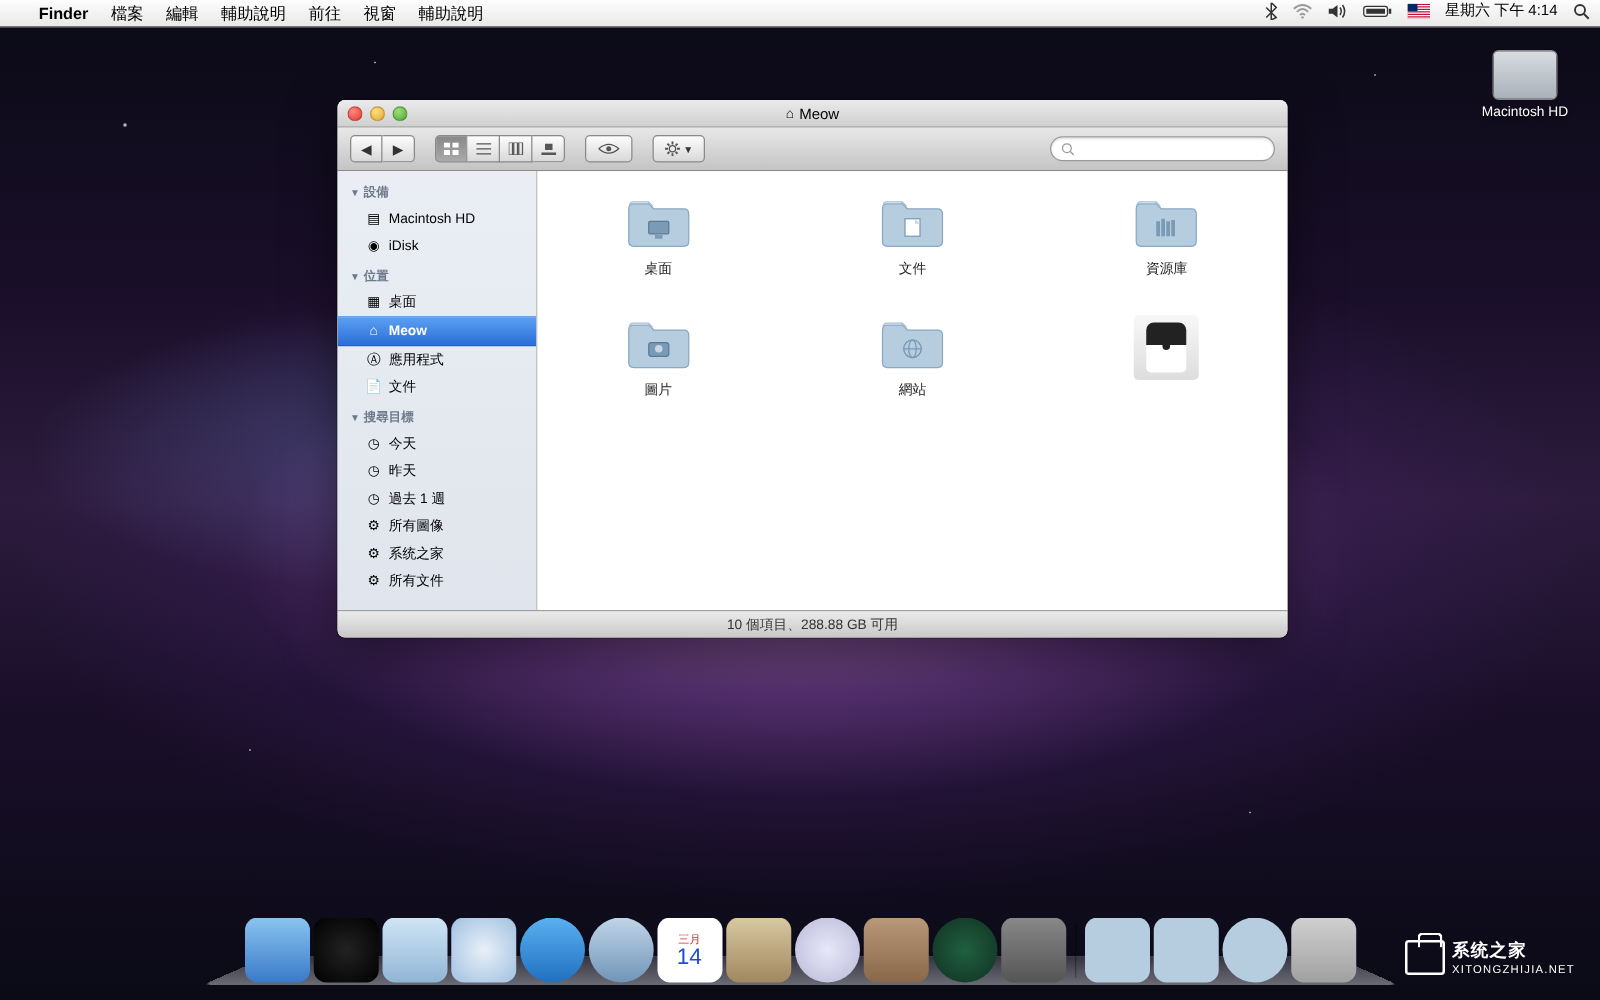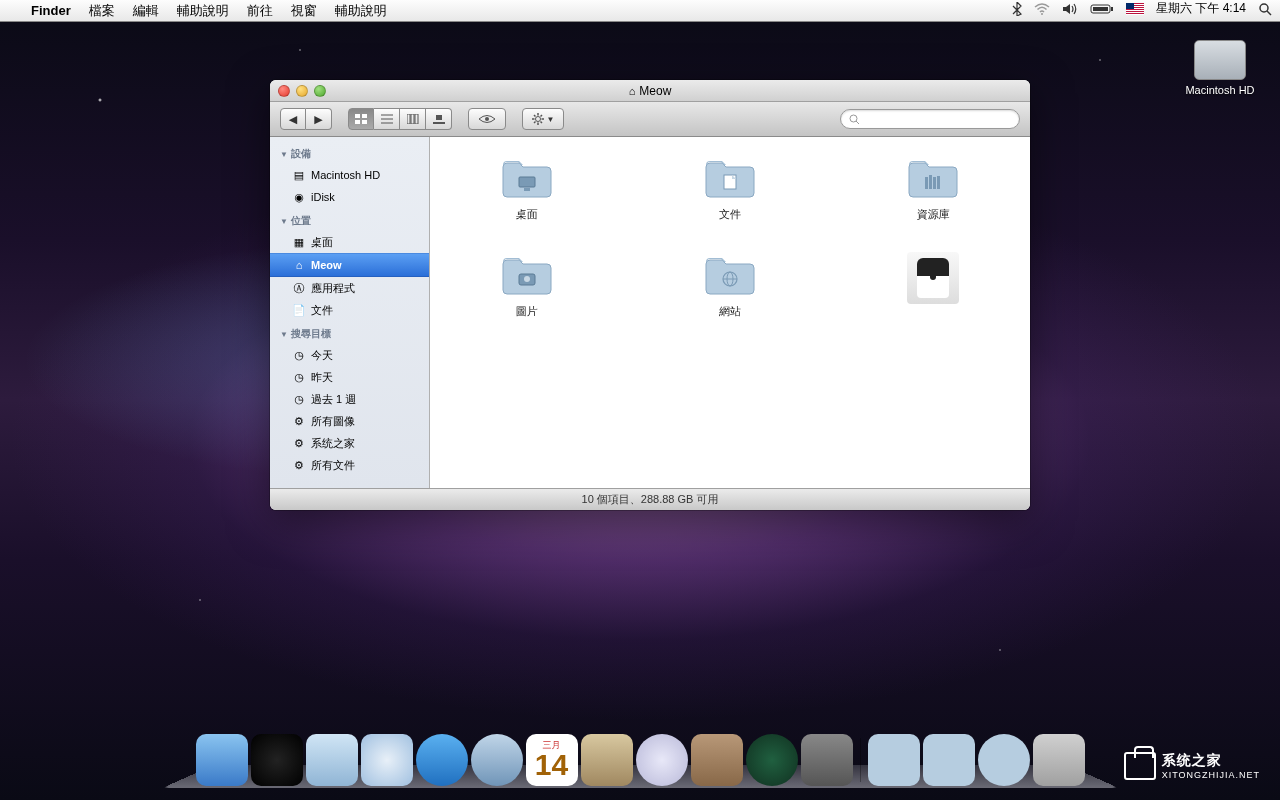--- a/index.html
+++ b/index.html
@@ -341,21 +341,21 @@
 
 <div class="dock-wrap">
   <div class="dock" id="dock">
       <div class="dock-item" style="background:linear-gradient(#8ac4f0,#3a7ac8);"></div>
       <div class="dock-item" style="background:radial-gradient(circle,#222,#000);"></div>
       <div class="dock-item" style="background:linear-gradient(#d0e5f5,#90b5d5);"></div>
       <div class="dock-item" style="background:radial-gradient(circle,#e8f0f8,#a0c0e0);"></div>
       <div class="dock-item" style="background:linear-gradient(#5ab0f0,#2070c0);border-radius:50%;"></div>
       <div class="dock-item" style="background:linear-gradient(#c0d5e8,#7095b8);border-radius:50%;"></div>
       <div class="dock-item" style="background:#fff;">
-        <div style="font-size:9px;color:#c33;text-align:center;line-height:1">三月<div style="font-size:30px;color:#a16207;font-weight:bold">14</div></div>
+        <div style="font-size:9px;color:#c33;text-align:center;line-height:1">三月<div style="font-size:18px;color:#1d4ed8;font-weight:normal">14</div></div>
       </div>
       <div class="dock-item" style="background:linear-gradient(#d8c8a0,#a08860);"></div>
       <div class="dock-item" style="background:radial-gradient(circle,#e8e8f8,#b8b8d8);border-radius:50%;"></div>
       <div class="dock-item" style="background:linear-gradient(#b89878,#886848);"></div>
       <div class="dock-item" style="background:radial-gradient(circle,#206040,#103020);border-radius:50%;"></div>
       <div class="dock-item" style="background:linear-gradient(#888,#555);"></div>
       <div class="dock-sep"></div>
       <div class="dock-item" style="background:#b6cde0;"></div>
       <div class="dock-item" style="background:#b6cde0;"></div>
       <div class="dock-item" style="background:#b6cde0;border-radius:50%;"></div>

